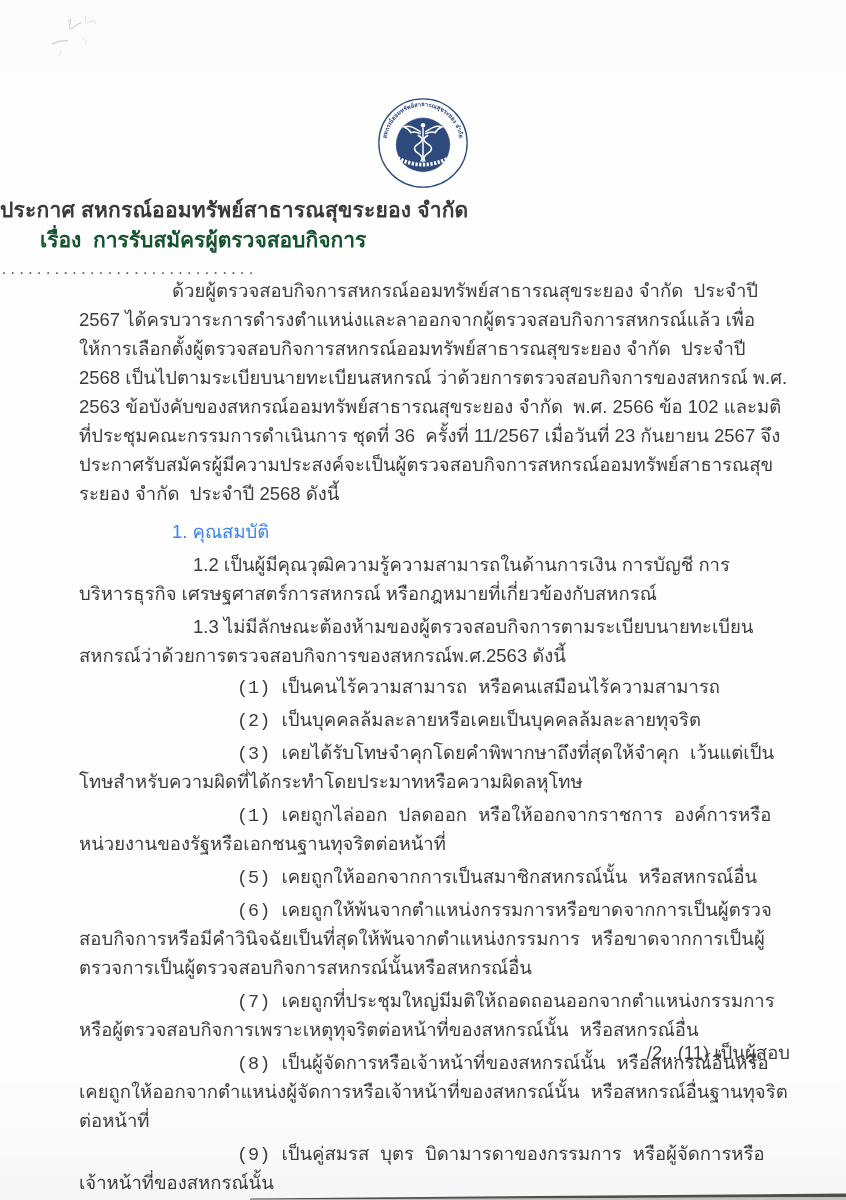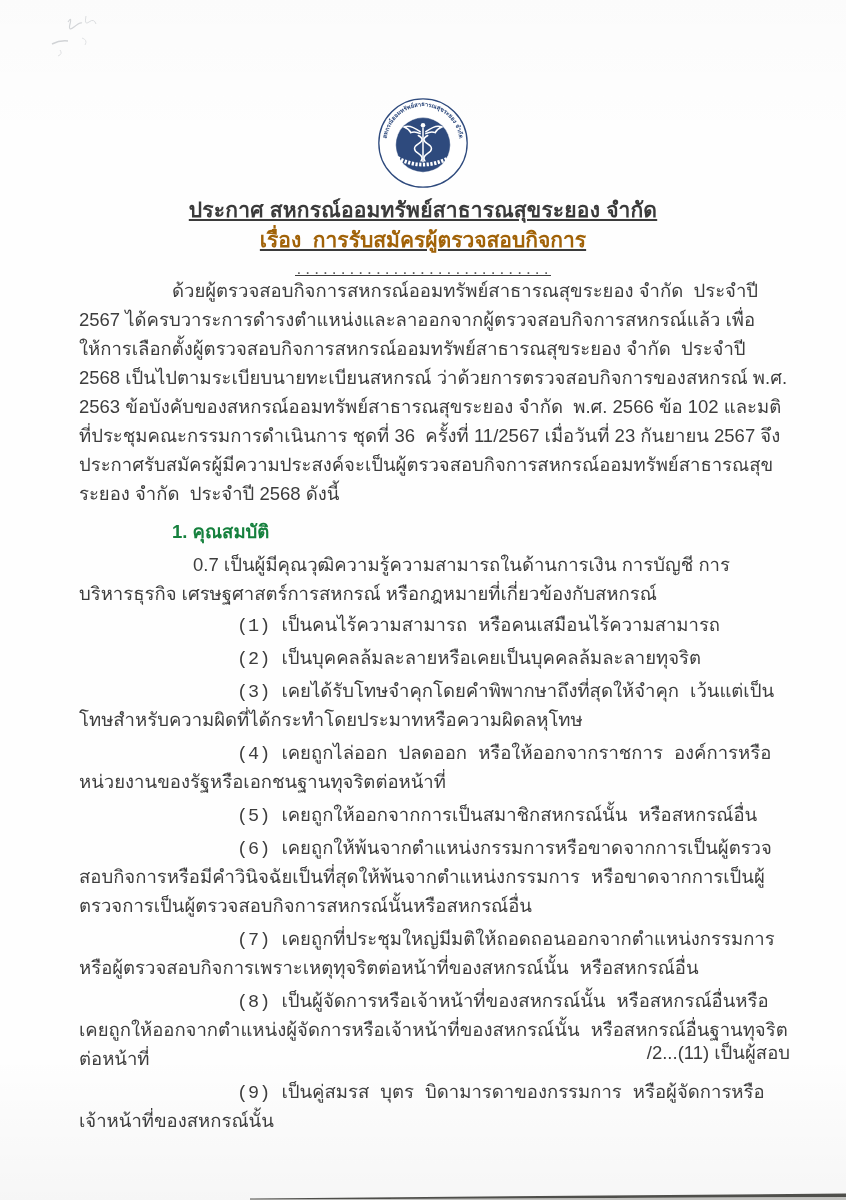--- a/index.html
+++ b/index.html
@@ -17,41 +17,41 @@
     content:"";position:absolute;inset:0;
     background:linear-gradient(180deg,rgba(0,0,0,0.012),rgba(0,0,0,0) 12%,rgba(0,0,0,0) 88%,rgba(0,0,0,0.03));
     pointer-events:none;
   }
   .pencil-marks{position:absolute;left:30px;top:8px;opacity:.7;}
   .logo-wrap{
     position:absolute;left:0;right:0;top:96px;
     display:flex;justify-content:center;
   }
   .logo-wrap svg{width:94px;height:94px;}
-  .titles{position:absolute;left:0;right:0;top:196px;text-align:center;text-decoration:underline;}
+  .titles{position:absolute;left:0;right:0;top:196px;}
   .title-1{
     font-size:21px;font-weight:bold;color:#3a3a3a;line-height:28px;
     letter-spacing:.2px;white-space:pre-wrap;
   }
   .title-2{
-    font-size:21px;font-weight:bold;color:#a16207;line-height:28px;
-    margin-top:2px;white-space:pre-wrap;
+    font-size:21px;font-weight:bold;color:#14532d;line-height:28px;
+    margin-top:2px;white-space:pre-wrap;padding-left:40px;
   }
   .dotted{
     font-size:13px;color:#5a5a5a;letter-spacing:1px;margin-top:8px;
     font-family:"DejaVu Sans Mono",monospace;
   }
   .body-text{
     position:absolute;left:75px;right:54px;top:272px;
     font-size:18.5px;line-height:29px;color:#3d3d3d;
   }
   .body-text p{margin:4px;white-space:pre-wrap;text-align:left;}
   p.intro{text-indent:93px;}
   .sec-heading{
-    font-weight:bold;color:#15803d;
+    font-weight:normal;color:#3b82f6;
     margin-top:9px !important;
     text-indent:93px;
   }
   p.item{text-indent:114px;margin-top:0;}
   p.subitem{text-indent:158px;font-family:Liberation Mono, monospace;}
   .footer-line{
     position:absolute;right:56px;top:1038px;
     font-size:18.5px;color:#3d3d3d;white-space:pre-wrap;
   }
   .scan-edge{position:absolute;left:0;bottom:0;width:846px;height:14px;pointer-events:none;}
@@ -101,28 +101,29 @@
     <div class="title-1">ประกาศ สหกรณ์ออมทรัพย์สาธารณสุขระยอง จำกัด</div>
     <div class="title-2">เรื่อง  การรับสมัครผู้ตรวจสอบกิจการ</div>
     <div class="dotted">.............................</div>
   </div>
 
   <div class="body-text">
     <p class="intro">ด้วยผู้ตรวจสอบกิจการสหกรณ์ออมทรัพย์สาธารณสุขระยอง จำกัด  ประจำปี 2567 ได้ครบวาระการดำรงตำแหน่งและลาออกจากผู้ตรวจสอบกิจการสหกรณ์แล้ว เพื่อให้การเลือกตั้งผู้ตรวจสอบกิจการสหกรณ์ออมทรัพย์สาธารณสุขระยอง จำกัด  ประจำปี 2568 เป็นไปตามระเบียบนายทะเบียนสหกรณ์ ว่าด้วยการตรวจสอบกิจการของสหกรณ์ พ.ศ. 2563 ข้อบังคับของสหกรณ์ออมทรัพย์สาธารณสุขระยอง จำกัด  พ.ศ. 2566 ข้อ 102 และมติที่ประชุมคณะกรรมการดำเนินการ ชุดที่ 36  ครั้งที่ 11/2567 เมื่อวันที่ 23 กันยายน 2567 จึงประกาศรับสมัครผู้มีความประสงค์จะเป็นผู้ตรวจสอบกิจการสหกรณ์ออมทรัพย์สาธารณสุขระยอง จำกัด  ประจำปี 2568 ดังนี้</p>
 
     <p class="sec-heading">1. คุณสมบัติ</p>
 
-    <p class="item"><span>0.7</span><span> </span><span>เป็นผู้มีคุณวุฒิความรู้ความสามารถในด้านการเงิน การบัญชี การบริหารธุรกิจ เศรษฐศาสตร์การสหกรณ์ หรือกฎหมายที่เกี่ยวข้องกับสหกรณ์</span></p>
+    <p class="item"><span>1.2</span><span> </span><span>เป็นผู้มีคุณวุฒิความรู้ความสามารถในด้านการเงิน การบัญชี การบริหารธุรกิจ เศรษฐศาสตร์การสหกรณ์ หรือกฎหมายที่เกี่ยวข้องกับสหกรณ์</span></p>
 
 
+    <p class="item"><span>1.3</span><span> </span><span>ไม่มีลักษณะต้องห้ามของผู้ตรวจสอบกิจการตามระเบียบนายทะเบียนสหกรณ์ว่าด้วยการตรวจสอบกิจการของสหกรณ์พ.ศ.2563 ดังนี้</span></p>
 
     <p class="subitem">(1) เป็นคนไร้ความสามารถ หรือคนเสมือนไร้ความสามารถ</p>
     <p class="subitem">(2) เป็นบุคคลล้มละลายหรือเคยเป็นบุคคลล้มละลายทุจริต</p>
     <p class="subitem">(3) เคยได้รับโทษจำคุกโดยคำพิพากษาถึงที่สุดให้จำคุก เว้นแต่เป็นโทษสำหรับความผิดที่ได้กระทำโดยประมาทหรือความผิดลหุโทษ</p>
-    <p class="subitem">(4) เคยถูกไล่ออก ปลดออก หรือให้ออกจากราชการ องค์การหรือหน่วยงานของรัฐหรือเอกชนฐานทุจริตต่อหน้าที่</p>
+    <p class="subitem">(1) เคยถูกไล่ออก ปลดออก หรือให้ออกจากราชการ องค์การหรือหน่วยงานของรัฐหรือเอกชนฐานทุจริตต่อหน้าที่</p>
     <p class="subitem">(5) เคยถูกให้ออกจากการเป็นสมาชิกสหกรณ์นั้น หรือสหกรณ์อื่น</p>
     <p class="subitem">(6) เคยถูกให้พ้นจากตำแหน่งกรรมการหรือขาดจากการเป็นผู้ตรวจสอบกิจการหรือมีคำวินิจฉัยเป็นที่สุดให้พ้นจากตำแหน่งกรรมการ หรือขาดจากการเป็นผู้ตรวจการเป็นผู้ตรวจสอบกิจการสหกรณ์นั้นหรือสหกรณ์อื่น</p>
     <p class="subitem">(7) เคยถูกที่ประชุมใหญ่มีมติให้ถอดถอนออกจากตำแหน่งกรรมการหรือผู้ตรวจสอบกิจการเพราะเหตุทุจริตต่อหน้าที่ของสหกรณ์นั้น หรือสหกรณ์อื่น</p>
     <p class="subitem">(8) เป็นผู้จัดการหรือเจ้าหน้าที่ของสหกรณ์นั้น หรือสหกรณ์อื่นหรือเคยถูกให้ออกจากตำแหน่งผู้จัดการหรือเจ้าหน้าที่ของสหกรณ์นั้น หรือสหกรณ์อื่นฐานทุจริตต่อหน้าที่</p>
     <p class="subitem">(9) เป็นคู่สมรส บุตร บิดามารดาของกรรมการ หรือผู้จัดการหรือเจ้าหน้าที่ของสหกรณ์นั้น</p>
 
   </div>
 
   <div class="footer-line">/2...(11) เป็นผู้สอบ</div>
 

